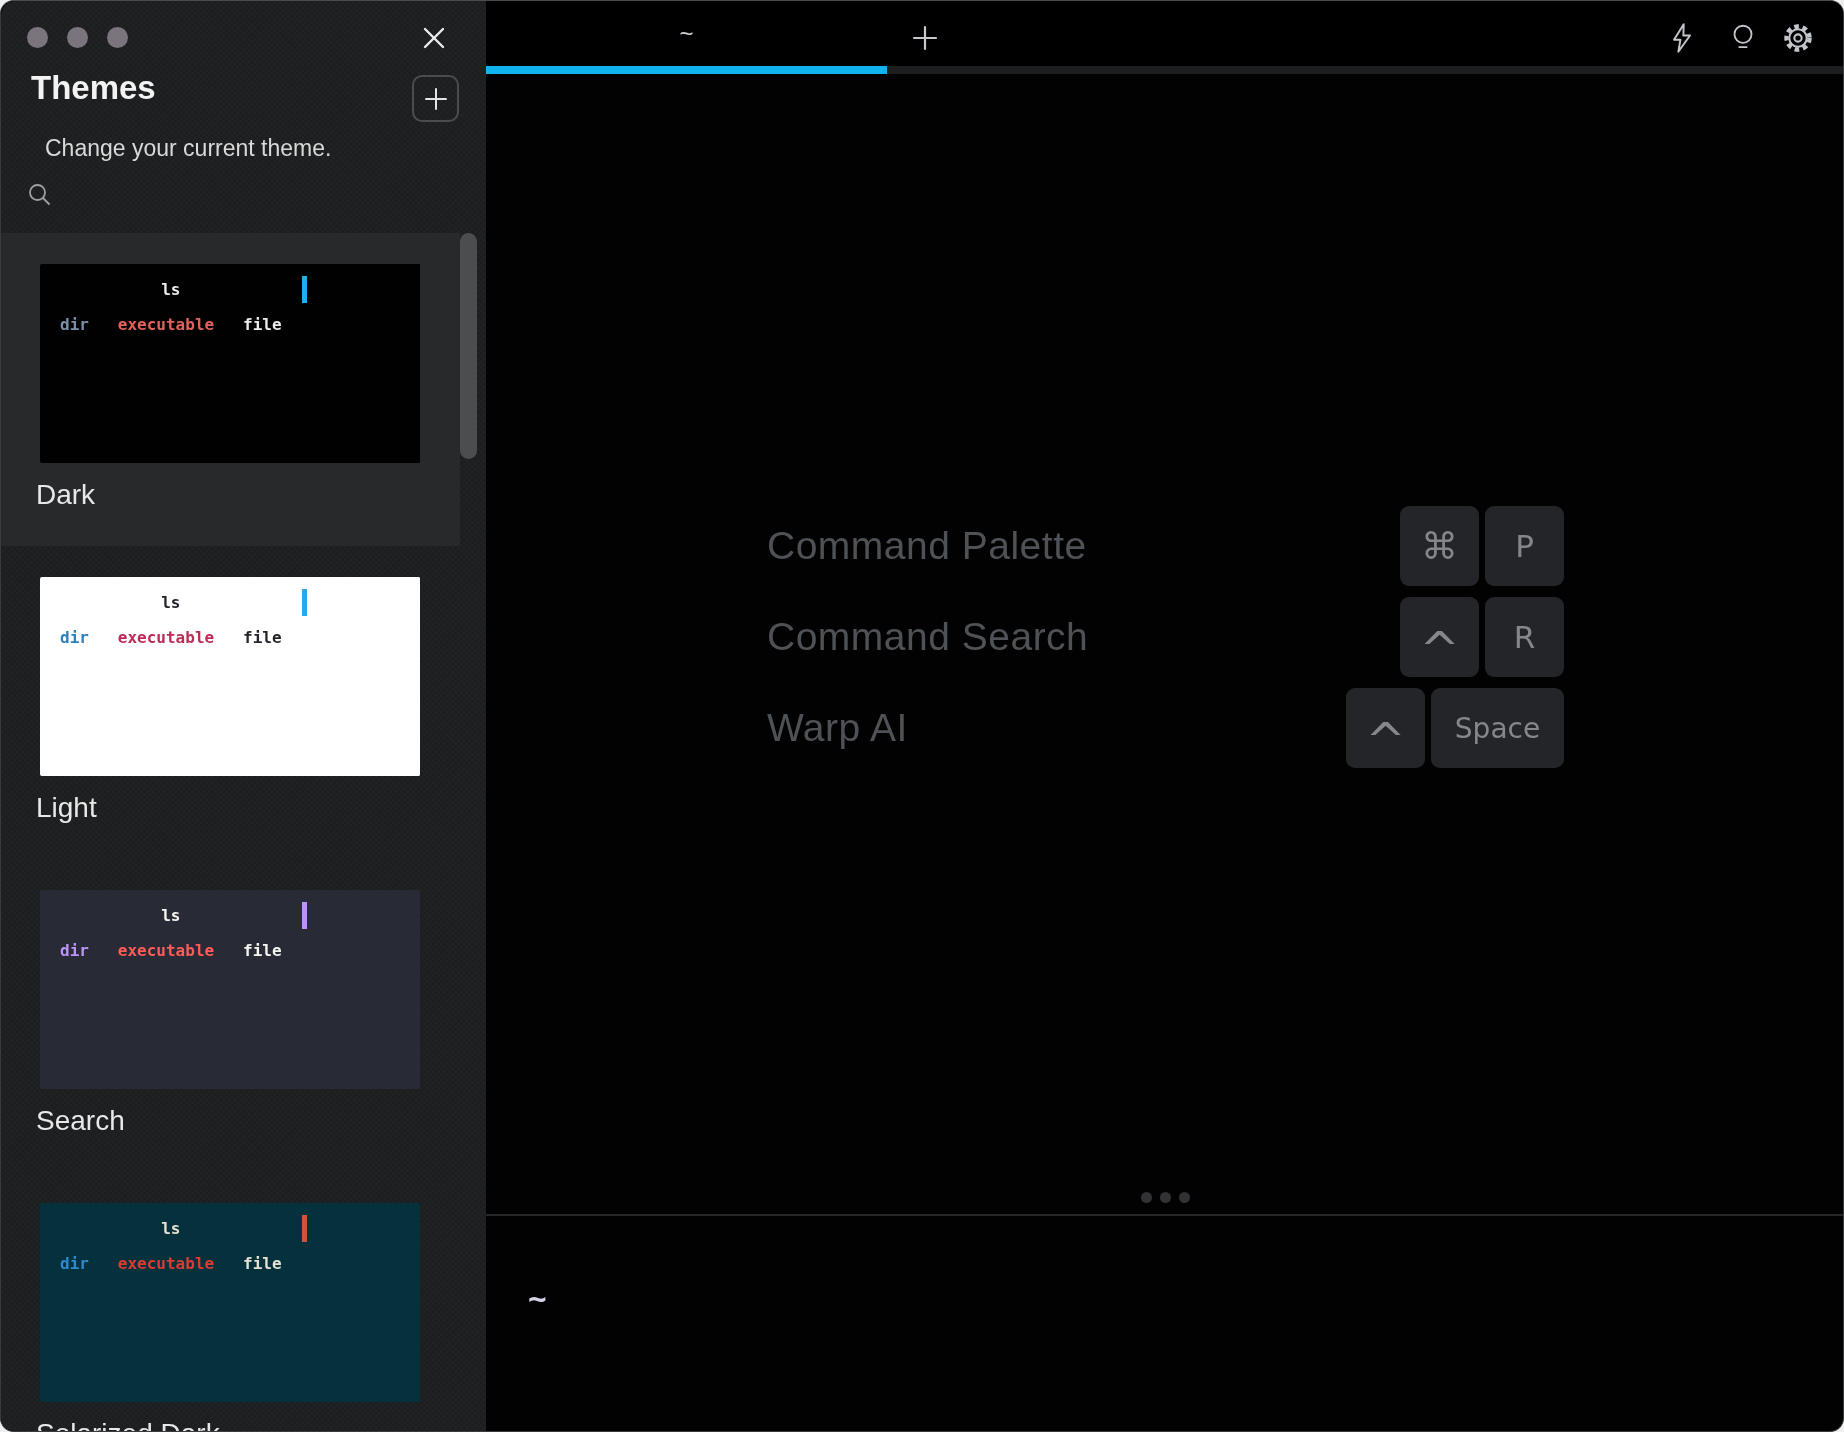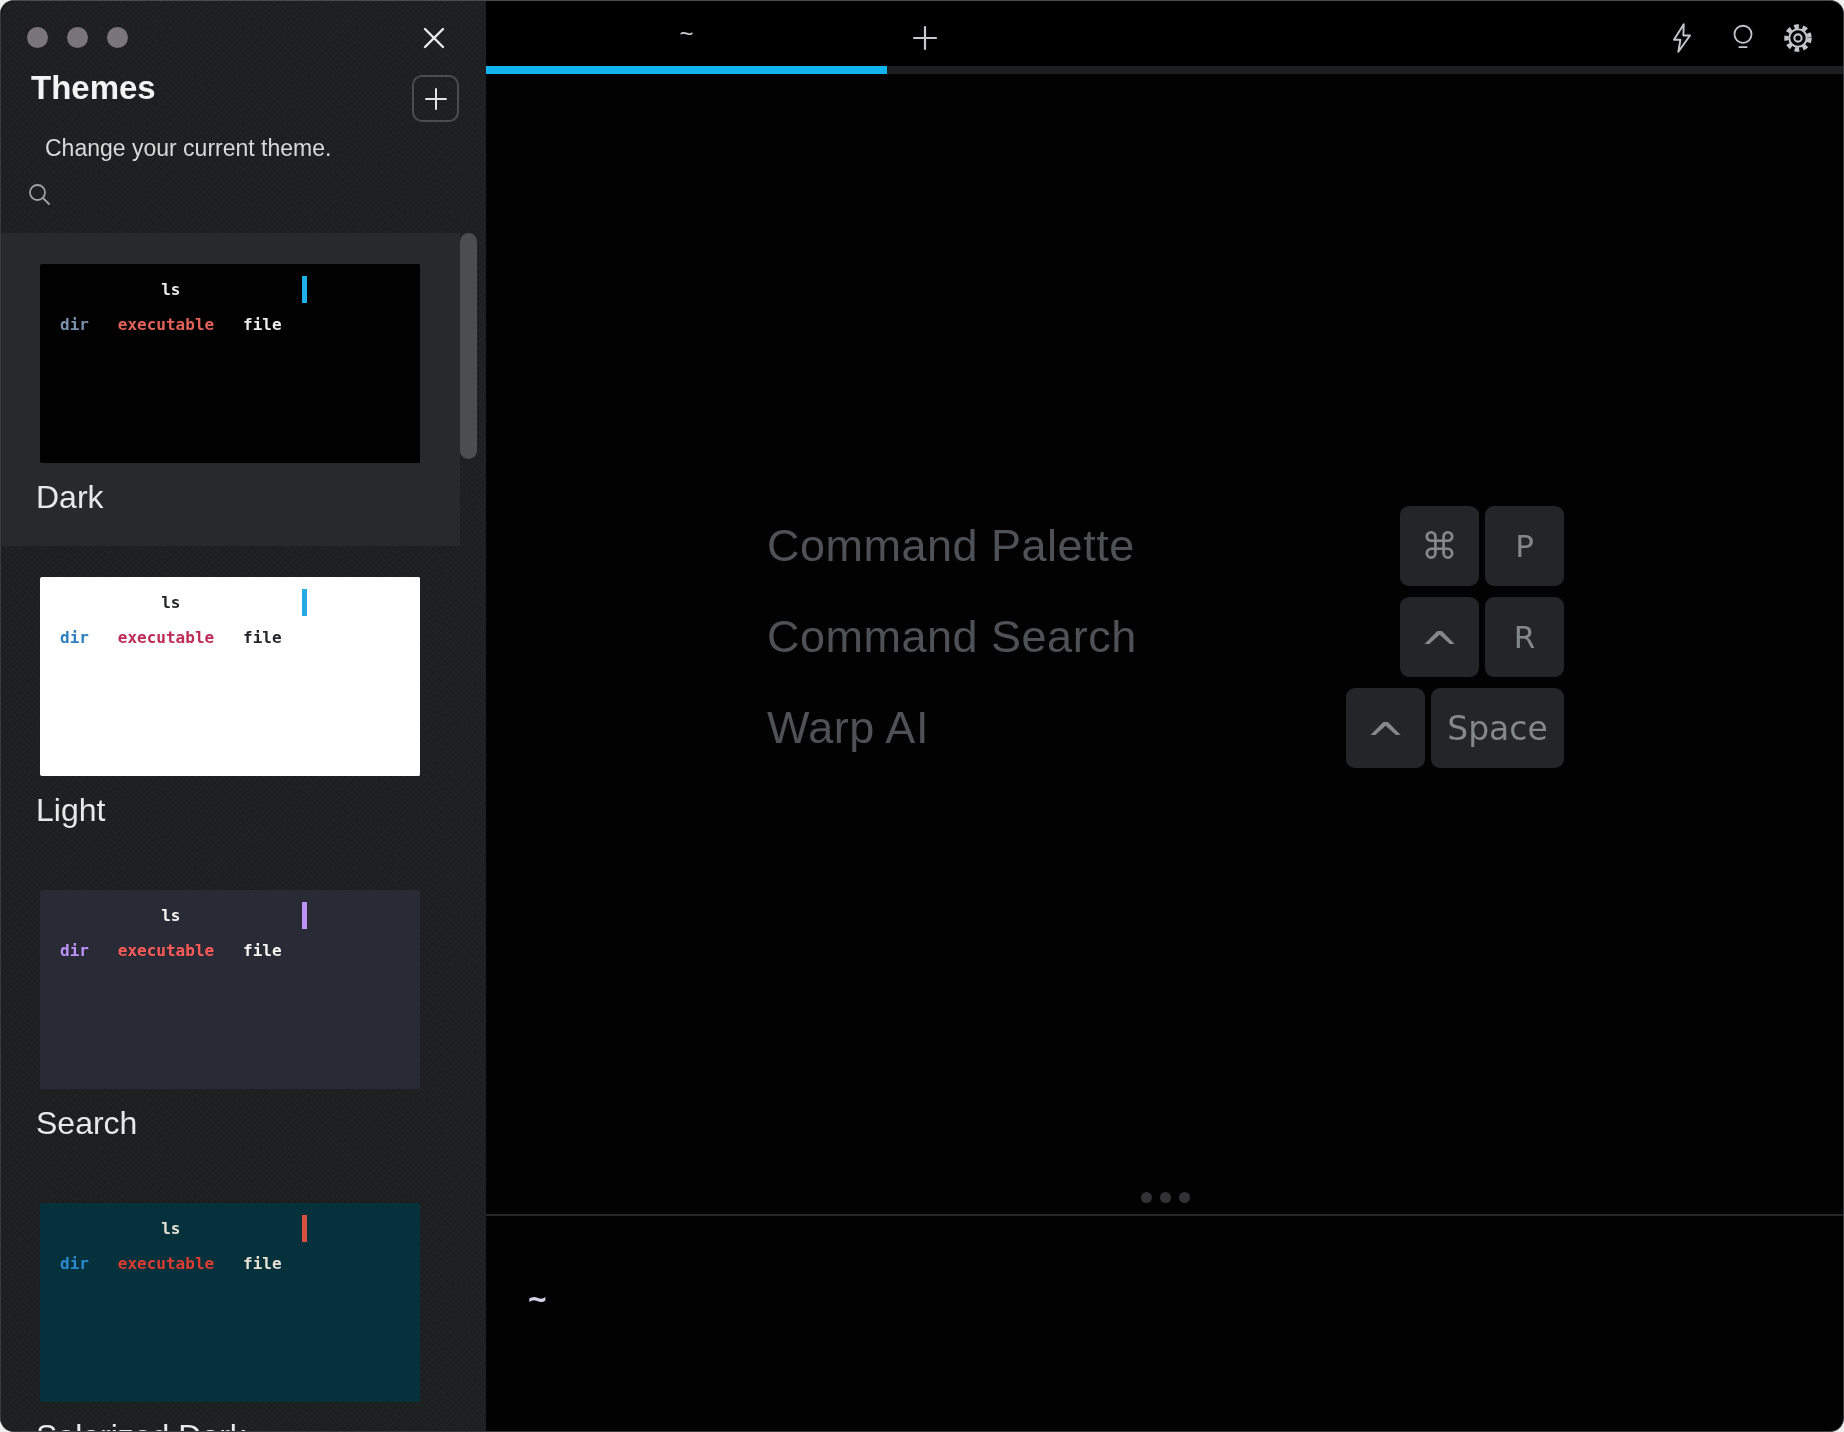--- a/index.html
+++ b/index.html
@@ -14,27 +14,27 @@
   .underline-active { position:absolute; left:0; top:0; width:401px; height:8px; background:var(--accent,#10b5f0); }
   .newtab-btn { position:absolute; left:905px; top:18px; width:38px; height:38px; display:flex; align-items:center; justify-content:center; }
   .topicon { position:absolute; top:19px; width:36px; height:36px; display:flex; align-items:center; justify-content:center; }
   .topicon.lightning { left:1663px; }
   .topicon.bulb { left:1724px; }
   .topicon.gear { left:1779px; }
 
   
   .shortcuts { position:absolute; left:766px; top:505px; width:797px; }
   .s-row { display:flex; align-items:center; height:80px; margin-bottom:11px; }
-  .s-label { flex:1; font-size:45px; color:#4e5156; letter-spacing:.5px; }
+  .s-label { flex:1; font-size:39px; color:#4e5156; letter-spacing:.5px; }
   .keys { display:flex; gap:6px; }
   .key { min-width:79px; height:80px; background:#232528; border-radius:9px; display:flex; align-items:center; justify-content:center; color:#84878c; font-size:31px; font-family:"DejaVu Sans","Liberation Sans",sans-serif; padding:0 14px; }
   .key-glyph { font-size:37px; }
   .key-caret { font-size:48px; line-height:0; }
   .key-caret span { display:inline-block; transform:translateY(12px); }
-  .key-wide { min-width:133px; font-size:33px; }
+  .key-wide { min-width:133px; font-size:28px; }
 
   
   .dots { position:absolute; left:1140px; top:1191px; display:flex; gap:8px; }
   .dots i { width:11px; height:11px; border-radius:50%; background:#323234; }
   .hairline { position:absolute; left:485px; right:0; top:1213px; height:2px; background:#262729; }
   .prompt { position:absolute; left:527px; top:1279px; color:#d6d1e6; font-family:"DejaVu Sans Mono",monospace; font-weight:bold; font-size:31px; }
   .input-pane { position:absolute; left:485px; right:0; top:1215px; bottom:0; }
 
   
   .sidebar { position:absolute; left:0; top:0; width:485px; height:1432px; background:#1c1d1e; border-radius:14px 0 0 14px; overflow:hidden;
@@ -52,21 +52,21 @@
   .theme-item { height:313px; padding-top:31px; }
   .theme-item.selected { background:#28292b; }
   .theme-card { margin-left:39px; width:380px; height:199px; display:flex; flex-direction:row; background:var(--tbg); border-radius:2px; overflow:hidden;text-align:center; }
   .card-main { height:144px; padding:8px 0 0 20px; font-family:"DejaVu Sans Mono",monospace; font-weight:bold; font-size:16px; line-height:35px; color:var(--tfg); white-space:pre; }
   .tok-dir { color:var(--tdir); }
   .tok-exec { color:var(--texec); }
   .tok-file { color:var(--tfile); }
   .card-sep { height:2px; background:var(--tsep); }
   .card-input { flex:1; position:relative; background:var(--tbg); }
   .card-cursor { position:absolute; left:20px; top:12px; width:5px; height:27px; background:var(--tcur); }
-  .theme-name { margin:16px 0 0 35px; font-size:32px; color:#e8e8e8; }
+  .theme-name { margin:16px 0 0 35px; font-size:28px; color:#e8e8e8; }
   .scroll-thumb { position:absolute; left:459px; top:232px; width:17px; height:226px; border-radius:9px; background:#4c4d4f; }
 
   svg { display:block; }
 </style>
 </head>
 <body>
 
 <div class="window">
 
   <div class="tabbar">

